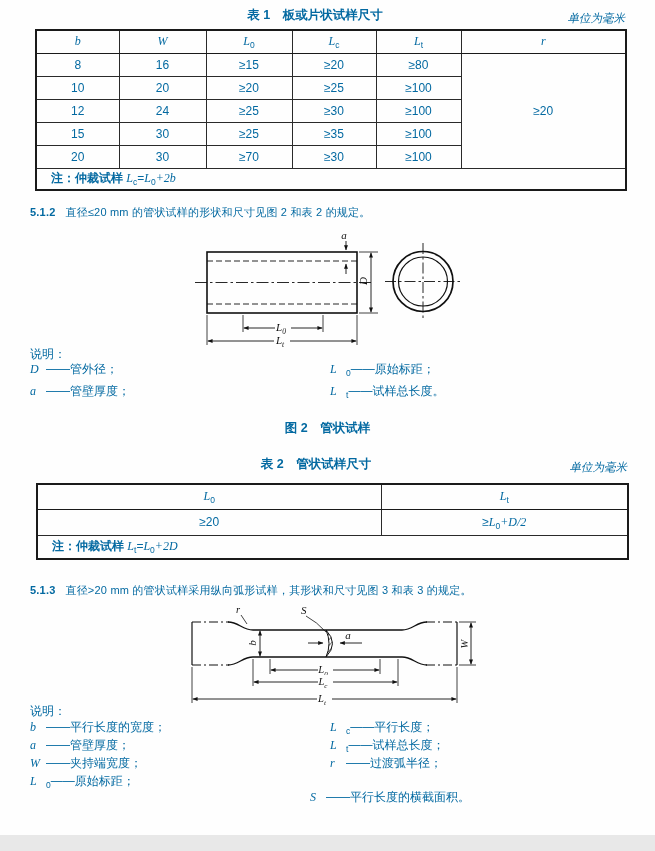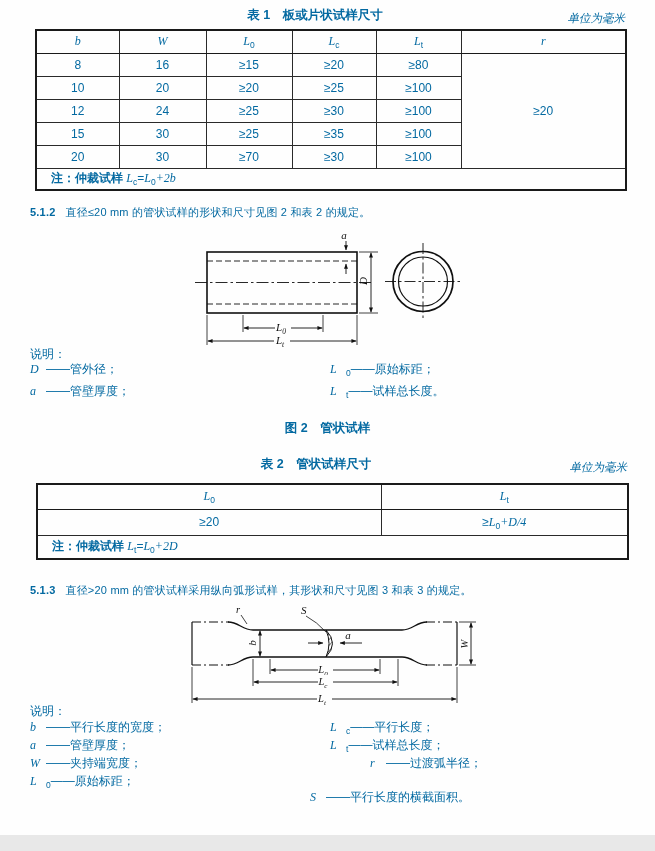--- a/index.html
+++ b/index.html
@@ -172,21 +172,21 @@
         </colgroup>
       <thead>
         <tr style="height:25px">
           <th><span class="sym">L</span><sub>0</sub></th>
           <th><span class="sym">L</span><sub>t</sub></th>
         </tr>
       </thead>
       <tbody>
         <tr style="height:26px">
           <td>≥20</td>
-          <td><span>≥</span><span class="sym">L</span><sub>0</sub><span class="sym">+D/4</span></td>
+          <td><span>≥</span><span class="sym">L</span><sub>0</sub><span class="sym">+D/2</span></td>
         </tr>
         <tr style="height:24px">
           <td colspan="2" class="note-cell">
             <span class="bold">注：仲裁试样 </span><span class="sym">L</span><sub>t</sub><span>=</span><span class="sym">L</span><sub>0</sub><span class="sym">+2D</span>
           </td>
         </tr>
       </tbody>
     </table>
   </div>
 
@@ -257,21 +257,21 @@
   </div>
   <div class="abs legend-row" style="left:30px;top:773px;">
     <span class="sym">L</span><sub>0</sub><span>——</span><span>原始标距；</span>
   </div>
   <div class="abs legend-row" style="left:330px;top:719px;">
     <span class="sym">L</span><sub>c</sub><span>——</span><span>平行长度；</span>
   </div>
   <div class="abs legend-row" style="left:330px;top:737px;">
     <span class="sym">L</span><sub>t</sub><span>——</span><span>试样总长度；</span>
   </div>
-  <div class="abs legend-row" style="left:330px;top:755px;margin-left:40px;">
+  <div class="abs legend-row" style="left:330px;top:755px;">
     <span class="sym">r</span><span>——</span><span>过渡弧半径；</span>
   </div>
   <div class="abs legend-row" style="left:310px;top:773px;margin-top:16px;">
     <span class="sym">S</span><span>——</span><span>平行长度的横截面积。</span>
   </div>
 
   <div class="abs cap ctr" style="left:0;top:862px;width:655px;text-align:center;">图 3　纵向弧形试样</div>
 
 </div>
 

